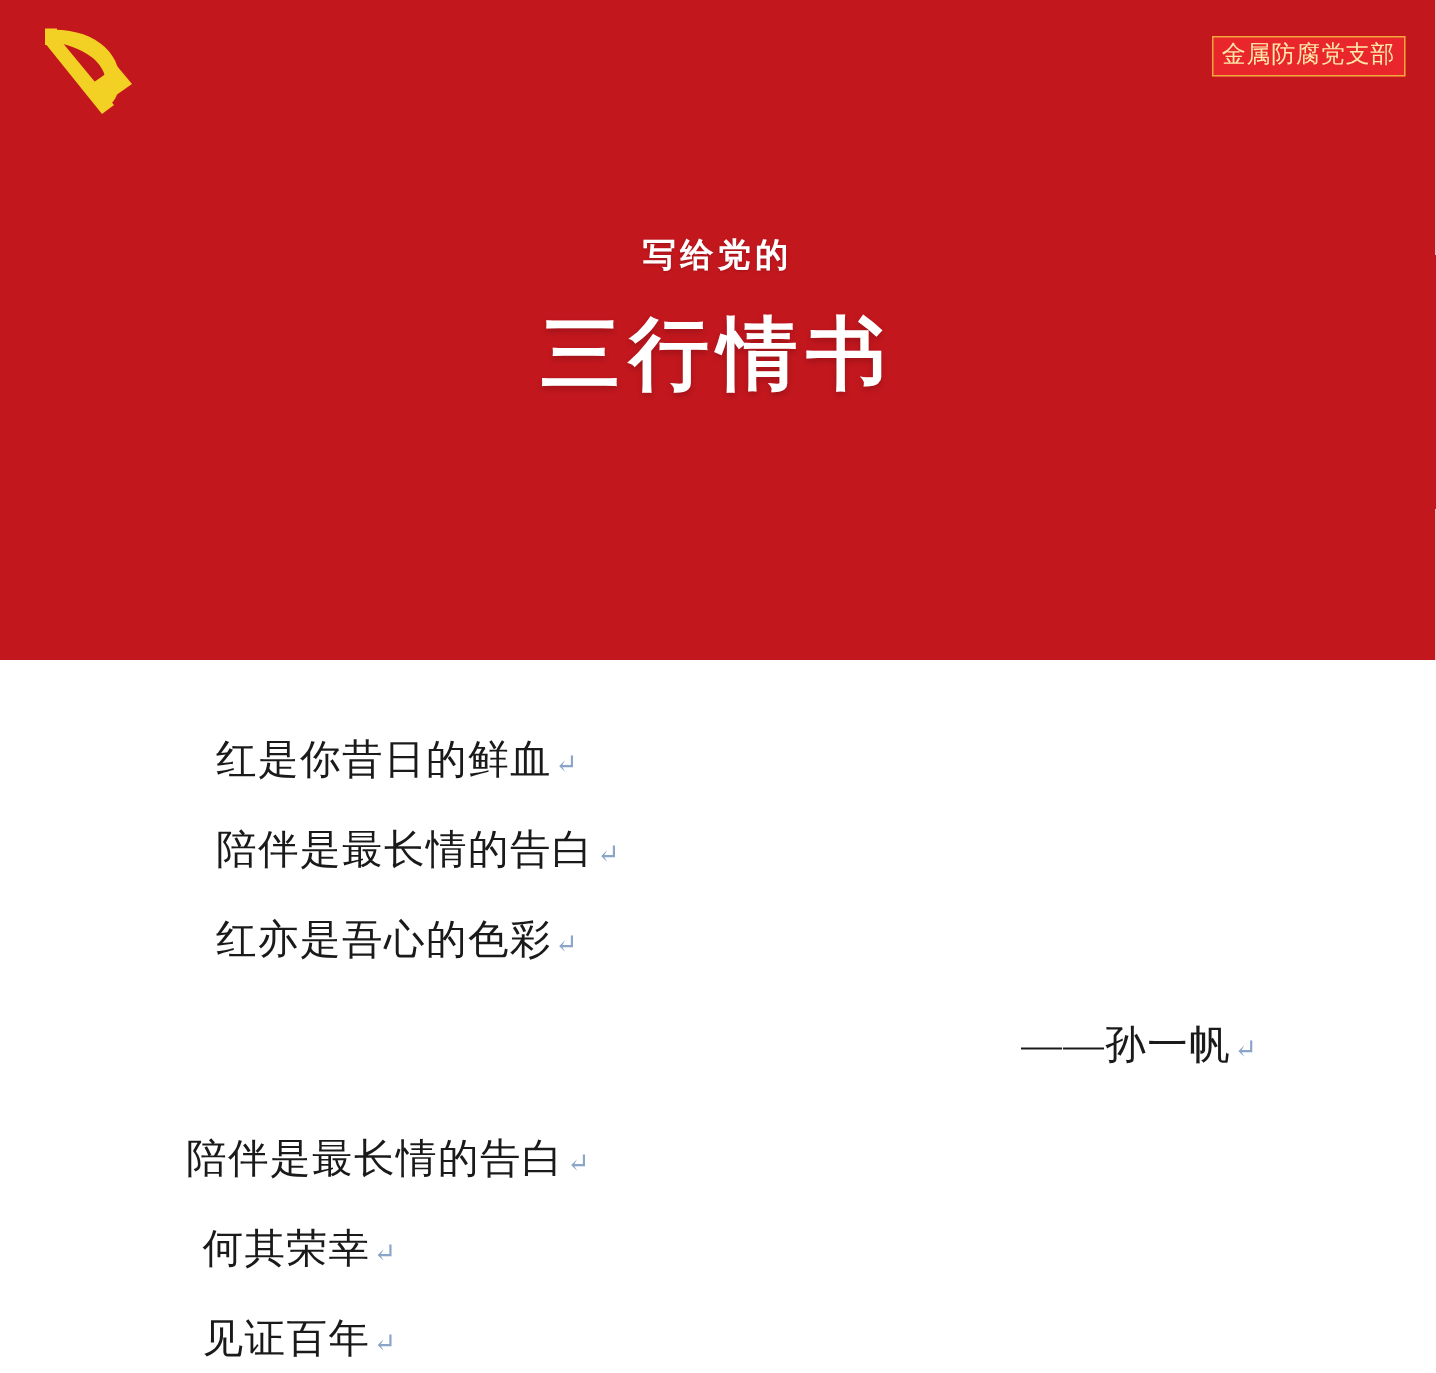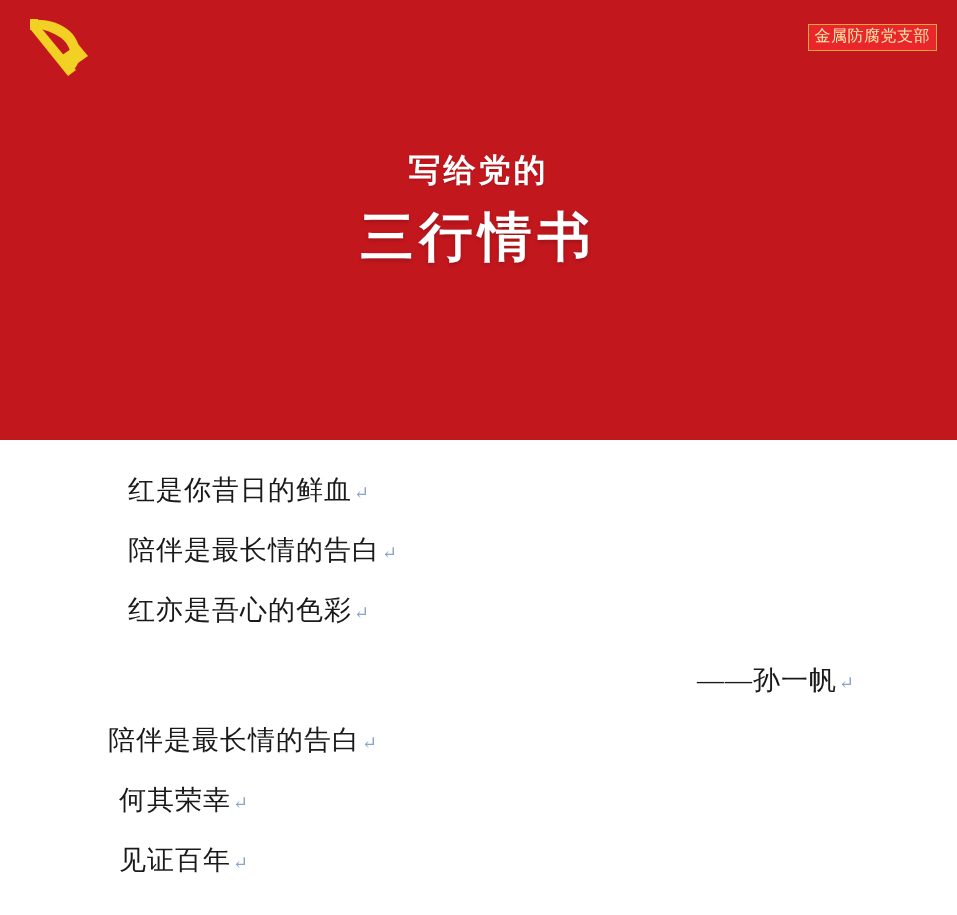--- a/index.html
+++ b/index.html
@@ -32,39 +32,39 @@
     height: 66px;
   }
 
   .badge {
     position: absolute;
     right: 20px;
     top: 24px;
     background: #e8262c;
     border: 1px solid #f3a63a;
     color: #ffe9a8;
-    font-family: Liberation Mono, monospace;
+    font-family: Liberation Sans, sans-serif;
     font-size: 16px;
     line-height: 20px;
     padding: 2px 6px 3px 6px;
     white-space: nowrap;
     letter-spacing: 0.5px;
   }
 
   .banner-title-wrap {
     position: absolute;
     left: 0;
     right: 0;
     top: 150px;
     text-align: center;
     color: #ffffff;
   }
   .title-small {
     font-family: "Liberation Serif", "DejaVu Serif", serif;
-    font-size: 32px;
+    font-size: 22px;
     font-weight: bold;
     letter-spacing: 3px;
     line-height: 40px;
     text-shadow: 0 1px 2px rgba(0,0,0,0.18);
   }
   .title-big {
     font-family: "Liberation Serif", "DejaVu Serif", serif;
     font-size: 53px;
     font-weight: bold;
     letter-spacing: 6px;
@@ -75,21 +75,21 @@
 
   
   .doc-body {
     position: relative;
     width: 957px;
     padding-top: 22px;
     background: #ffffff;
   }
 
   .poem {
-    margin: 0;
+    margin: 16px;
     padding: 0;
   }
 
   .line {
     font-family: "Liberation Serif", "DejaVu Serif", serif;
     font-size: 27px;
     line-height: 57px;
     color: #1a1a1a;
     white-space: pre;
     letter-spacing: 1px;

